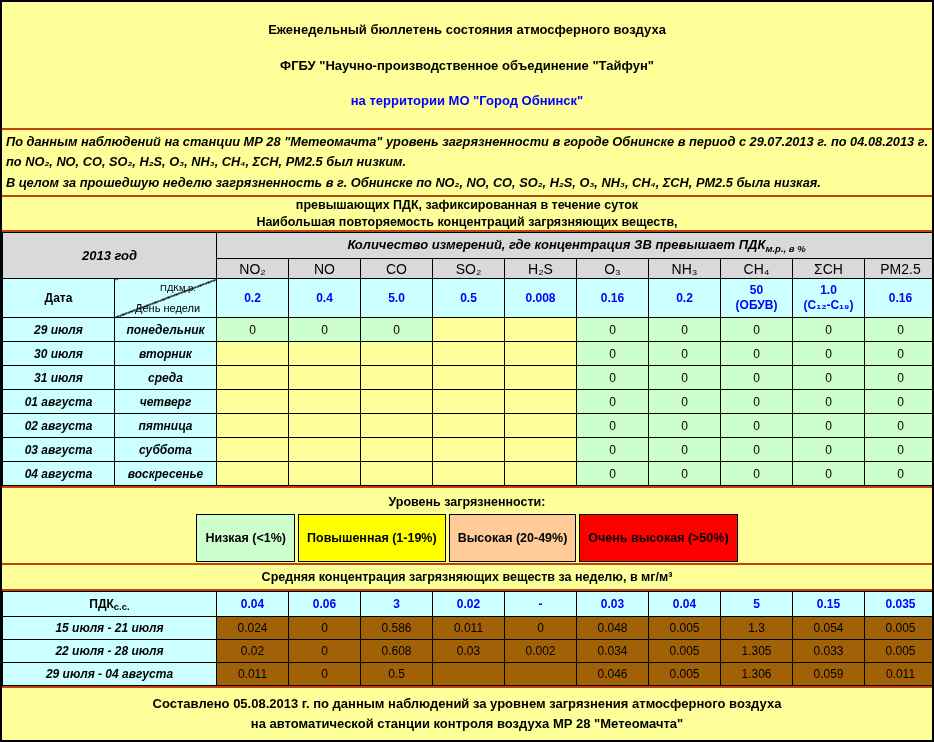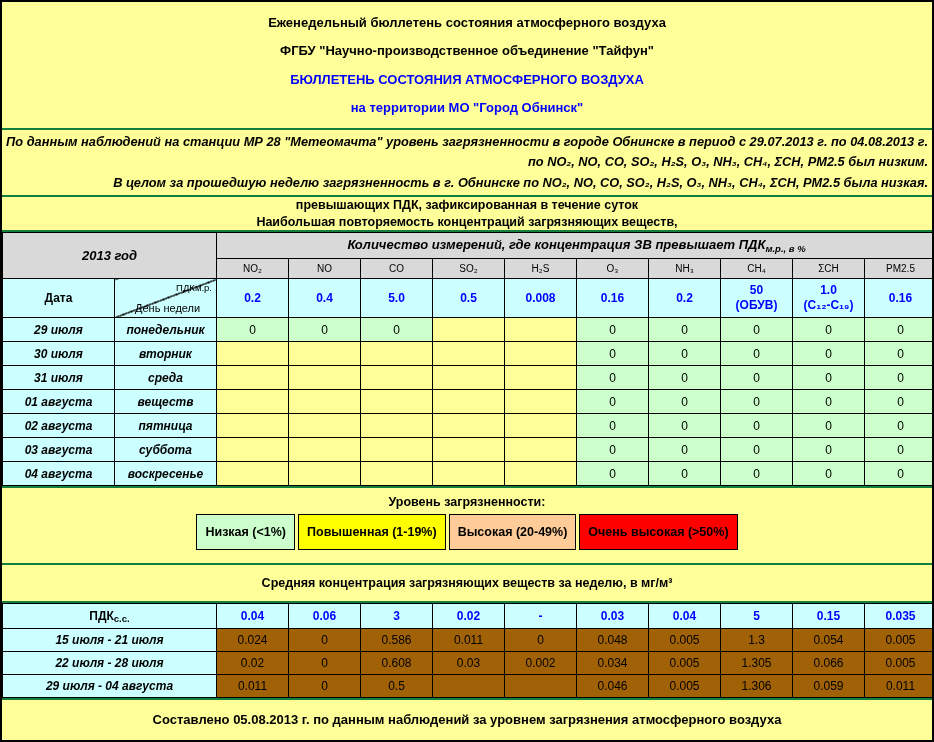--- a/index.html
+++ b/index.html
@@ -2,30 +2,30 @@
 <html><head>
 <meta charset="utf-8">
 <style>
   html,body { margin:0; padding:0; background:#ffffff; }
   .page {
     width:934px; height:742px; box-sizing:border-box;
     background:#ffff99; border:2px solid #000;
     font-family:"Liberation Sans","DejaVu Sans",sans-serif;
     color:#000; display:flex; flex-direction:column; overflow:hidden;
   }
-  .sec { box-sizing:border-box; border-bottom:2px solid #15803d; flex:0 0 auto; }
+  .sec { box-sizing:border-box; border-bottom:2px solid #c2410c; flex:0 0 auto; }
 
   
   .hdr { height:128px; display:flex; flex-direction:column; justify-content:space-evenly;
          text-align:center; font-weight:bold; font-size:13px; }
   .blue { color:#0000ff; }
 
   
   .summary { height:67px; display:flex; flex-direction:column; justify-content:center;
-             text-align:right; font-weight:bold; font-style:italic; font-size:12.8px;
+             text-align:left; font-weight:bold; font-style:italic; font-size:12.8px;
              line-height:1.6; padding:0 4px; }
 
   
   .subtitle { height:35px; display:flex; flex-direction:column; justify-content:center;
               text-align:center; font-weight:bold; font-size:12.5px; line-height:1.35; }
 
   table { border-collapse:collapse; table-layout:fixed; width:934px; }
   td { border:1px solid #000; text-align:center; vertical-align:middle; padding:0 1px;
        font-size:12px; overflow:hidden; }
 
@@ -35,39 +35,39 @@
   .w    { background:#a16207; }
 
   .rA td { height:25px; }
   .rB td { height:19px; }
   .rC td { height:38px; }
   .drow td { height:23px; }
 
   .yearcell { font-weight:bold; font-style:italic; font-size:13px; }
   .measure  { font-weight:bold; font-style:italic; font-size:13px; }
   .subscript { font-size:9.5px; vertical-align:-3px; }
-  .poll { font-size:10px; }
+  .poll { font-size:14px; }
   .datelabel { font-weight:bold; font-size:12px; }
   .diag { position:relative;
           background-image:linear-gradient(to bottom right,
             rgba(0,0,0,0) calc(50% - 0.7px), #000 calc(50% - 0.7px),
             #000 calc(50% + 0.7px), rgba(0,0,0,0) calc(50% + 0.7px)); }
-  .diag-top { position:absolute; top:3px; right:4px; font-size:9.5px;text-align:center; }
+  .diag-top { position:absolute; top:3px; right:20px; font-size:9.5px;text-align:center; }
   .diag-bot { position:absolute; bottom:3px; left:20px; font-size:11px; }
   .pdk { color:#0000ff; font-weight:bold; line-height:1.25; white-space:pre-line; }
   .date, .wday { font-weight:bold; font-style:italic; }
 
   
   .legendbox { height:77px; text-align:center; padding-top:7px; }
   .legend-title { font-weight:bold; font-size:12.5px; margin-bottom:5px; }
   .legend-row { display:flex; justify-content:center; gap:3px; }
-  .lg { border:1px solid #000; font-weight:bold; font-size:12.5px; padding:10px 8px; }
-
-  
-  .t2title { height:38px; display:flex; align-items:center; justify-content:center;
+  .lg { border:1px solid #000; font-weight:bold; font-size:12.5px; padding:16px 8px; }
+
+  
+  .t2title { height:26px; display:flex; align-items:center; justify-content:center;
              font-weight:bold; font-size:12.5px; }
   .rP td { height:24px; }
   .arow td { height:22px; }
   .pdklabel { font-weight:bold; }
   .sub2 { font-size:9.5px; vertical-align:-2px; }
   .pdkval { color:#0000ff; font-weight:bold; }
   .week { font-weight:bold; font-style:italic; }
 
   
   .footer { flex:1 1 auto; display:flex; flex-direction:column; justify-content:center;
@@ -75,21 +75,20 @@
             border-bottom:none; }
 </style>
 </head>
 <body>
 
 <div class="page">
 
   <div class="sec hdr">
     <div>Еженедельный бюллетень состояния атмосферного воздуха</div>
     <div>ФГБУ "Научно-производственное объединение "Тайфун"</div>
-    <div class="blue">БЮЛЛЕТЕНЬ СОСТОЯНИЯ АТМОСФЕРНОГО ВОЗДУХА</div>
     <div class="blue">на территории МО "Город Обнинск"</div>
   </div>
 
   <div class="sec summary">
     <div>По данным наблюдений на станции МР 28 "Метеомачта" уровень загрязненности в городе Обнинске в период с 29.07.2013 г. по 04.08.2013 г. по NO₂, NO, CO, SO₂, H₂S, O₃, NH₃, CH₄, ΣCH, PM2.5 был низким.</div>
     <div>В целом за прошедшую неделю загрязненность в г. Обнинске по NO₂, NO, CO, SO₂, H₂S, O₃, NH₃, CH₄, ΣCH, PM2.5 была низкая.</div>
   </div>
 
   <div class="sec subtitle">
     <div>превышающих ПДК, зафиксированная в течение суток</div>
@@ -185,21 +184,21 @@
         <td class="val"></td>
         <td class="val"></td>
         <td class="val g">0</td>
         <td class="val g">0</td>
         <td class="val g">0</td>
         <td class="val g">0</td>
         <td class="val g">0</td>
       </tr>
       <tr class="drow">
         <td class="cyan date">01 августа</td>
-        <td class="cyan wday">веществ</td>
+        <td class="cyan wday">четверг</td>
         <td class="val"></td>
         <td class="val"></td>
         <td class="val"></td>
         <td class="val"></td>
         <td class="val"></td>
         <td class="val g">0</td>
         <td class="val g">0</td>
         <td class="val g">0</td>
         <td class="val g">0</td>
         <td class="val g">0</td>
@@ -307,21 +306,21 @@
       <tr class="arow">
         <td class="cyan week">22 июля - 28 июля</td>
         <td class="w">0.02</td>
         <td class="w">0</td>
         <td class="w">0.608</td>
         <td class="w">0.03</td>
         <td class="w">0.002</td>
         <td class="w">0.034</td>
         <td class="w">0.005</td>
         <td class="w">1.305</td>
-        <td class="w">0.066</td>
+        <td class="w">0.033</td>
         <td class="w">0.005</td>
       </tr>
       <tr class="arow">
         <td class="cyan week">29 июля - 04 августа</td>
         <td class="w">0.011</td>
         <td class="w">0</td>
         <td class="w">0.5</td>
         <td class="w"></td>
         <td class="w"></td>
         <td class="w">0.046</td>
@@ -329,15 +328,16 @@
         <td class="w">1.306</td>
         <td class="w">0.059</td>
         <td class="w">0.011</td>
       </tr>
     </tbody>
       </table>
   </div>
 
   <div class="footer">
     <div>Составлено 05.08.2013 г. по данным наблюдений за уровнем загрязнения атмосферного воздуха</div>
+    <div>на автоматической станции контроля воздуха МР 28 "Метеомачта"</div>
   </div>
 
 </div>
 
 </body></html>

